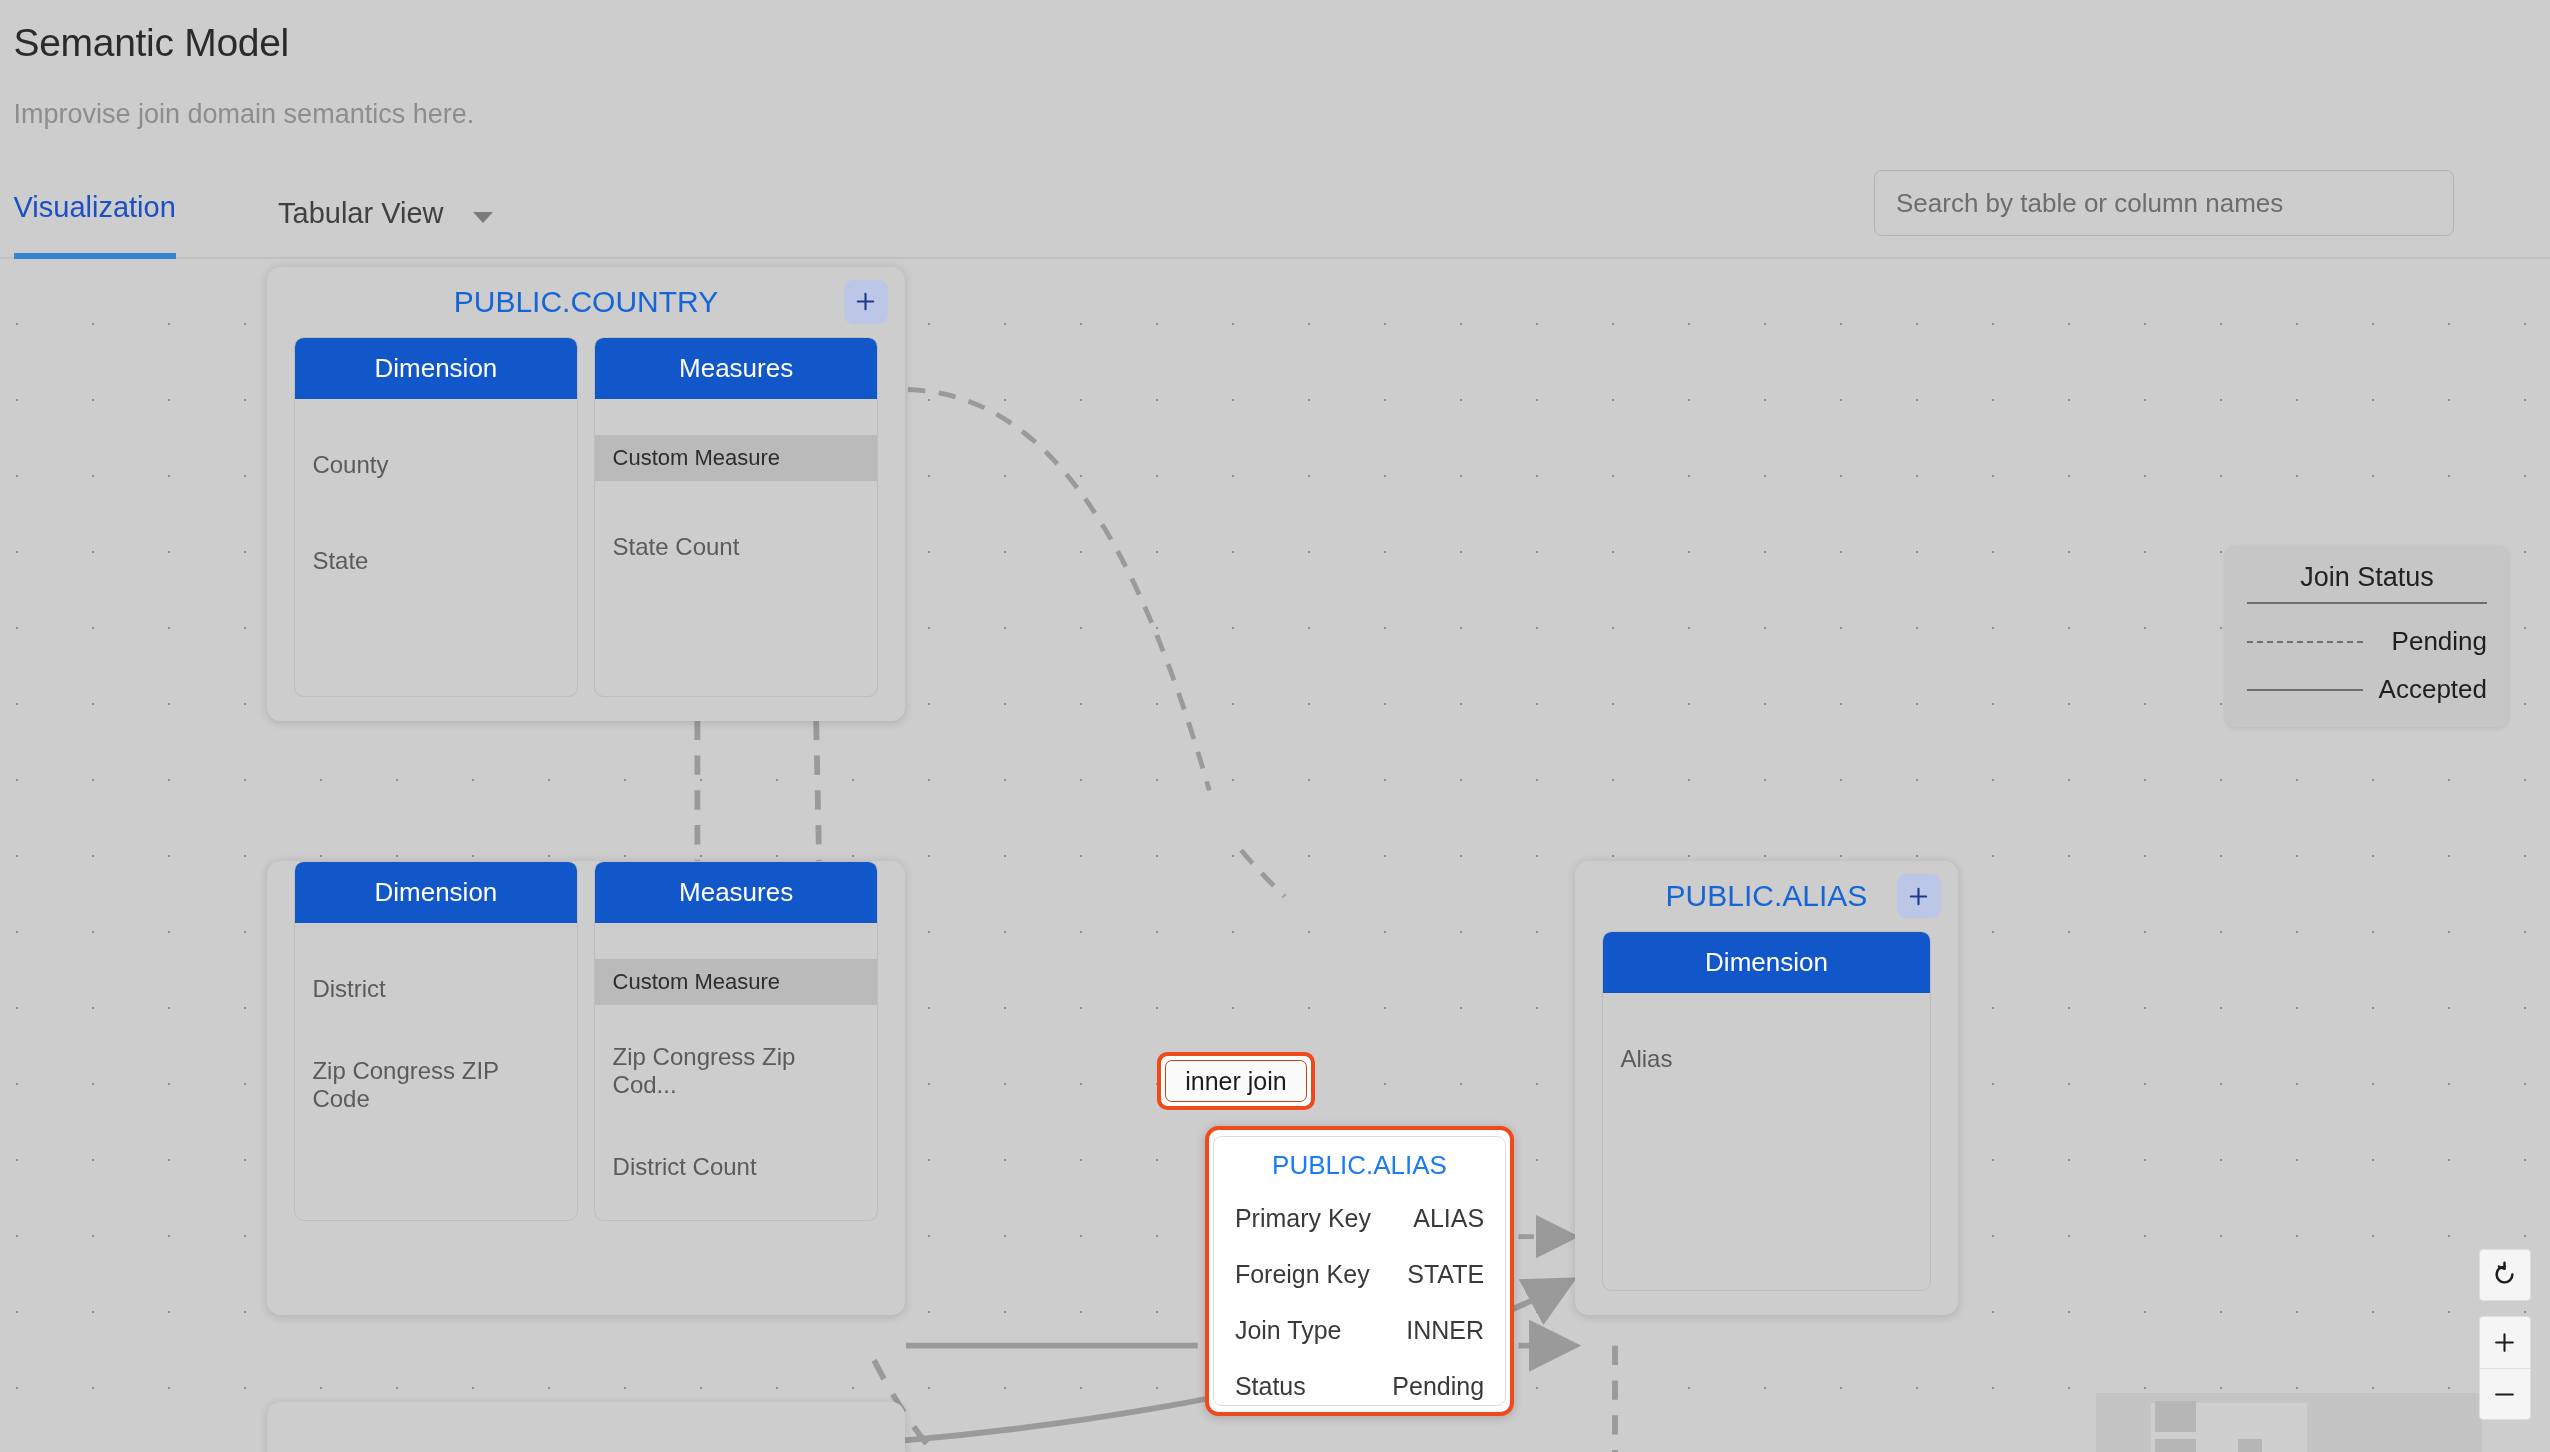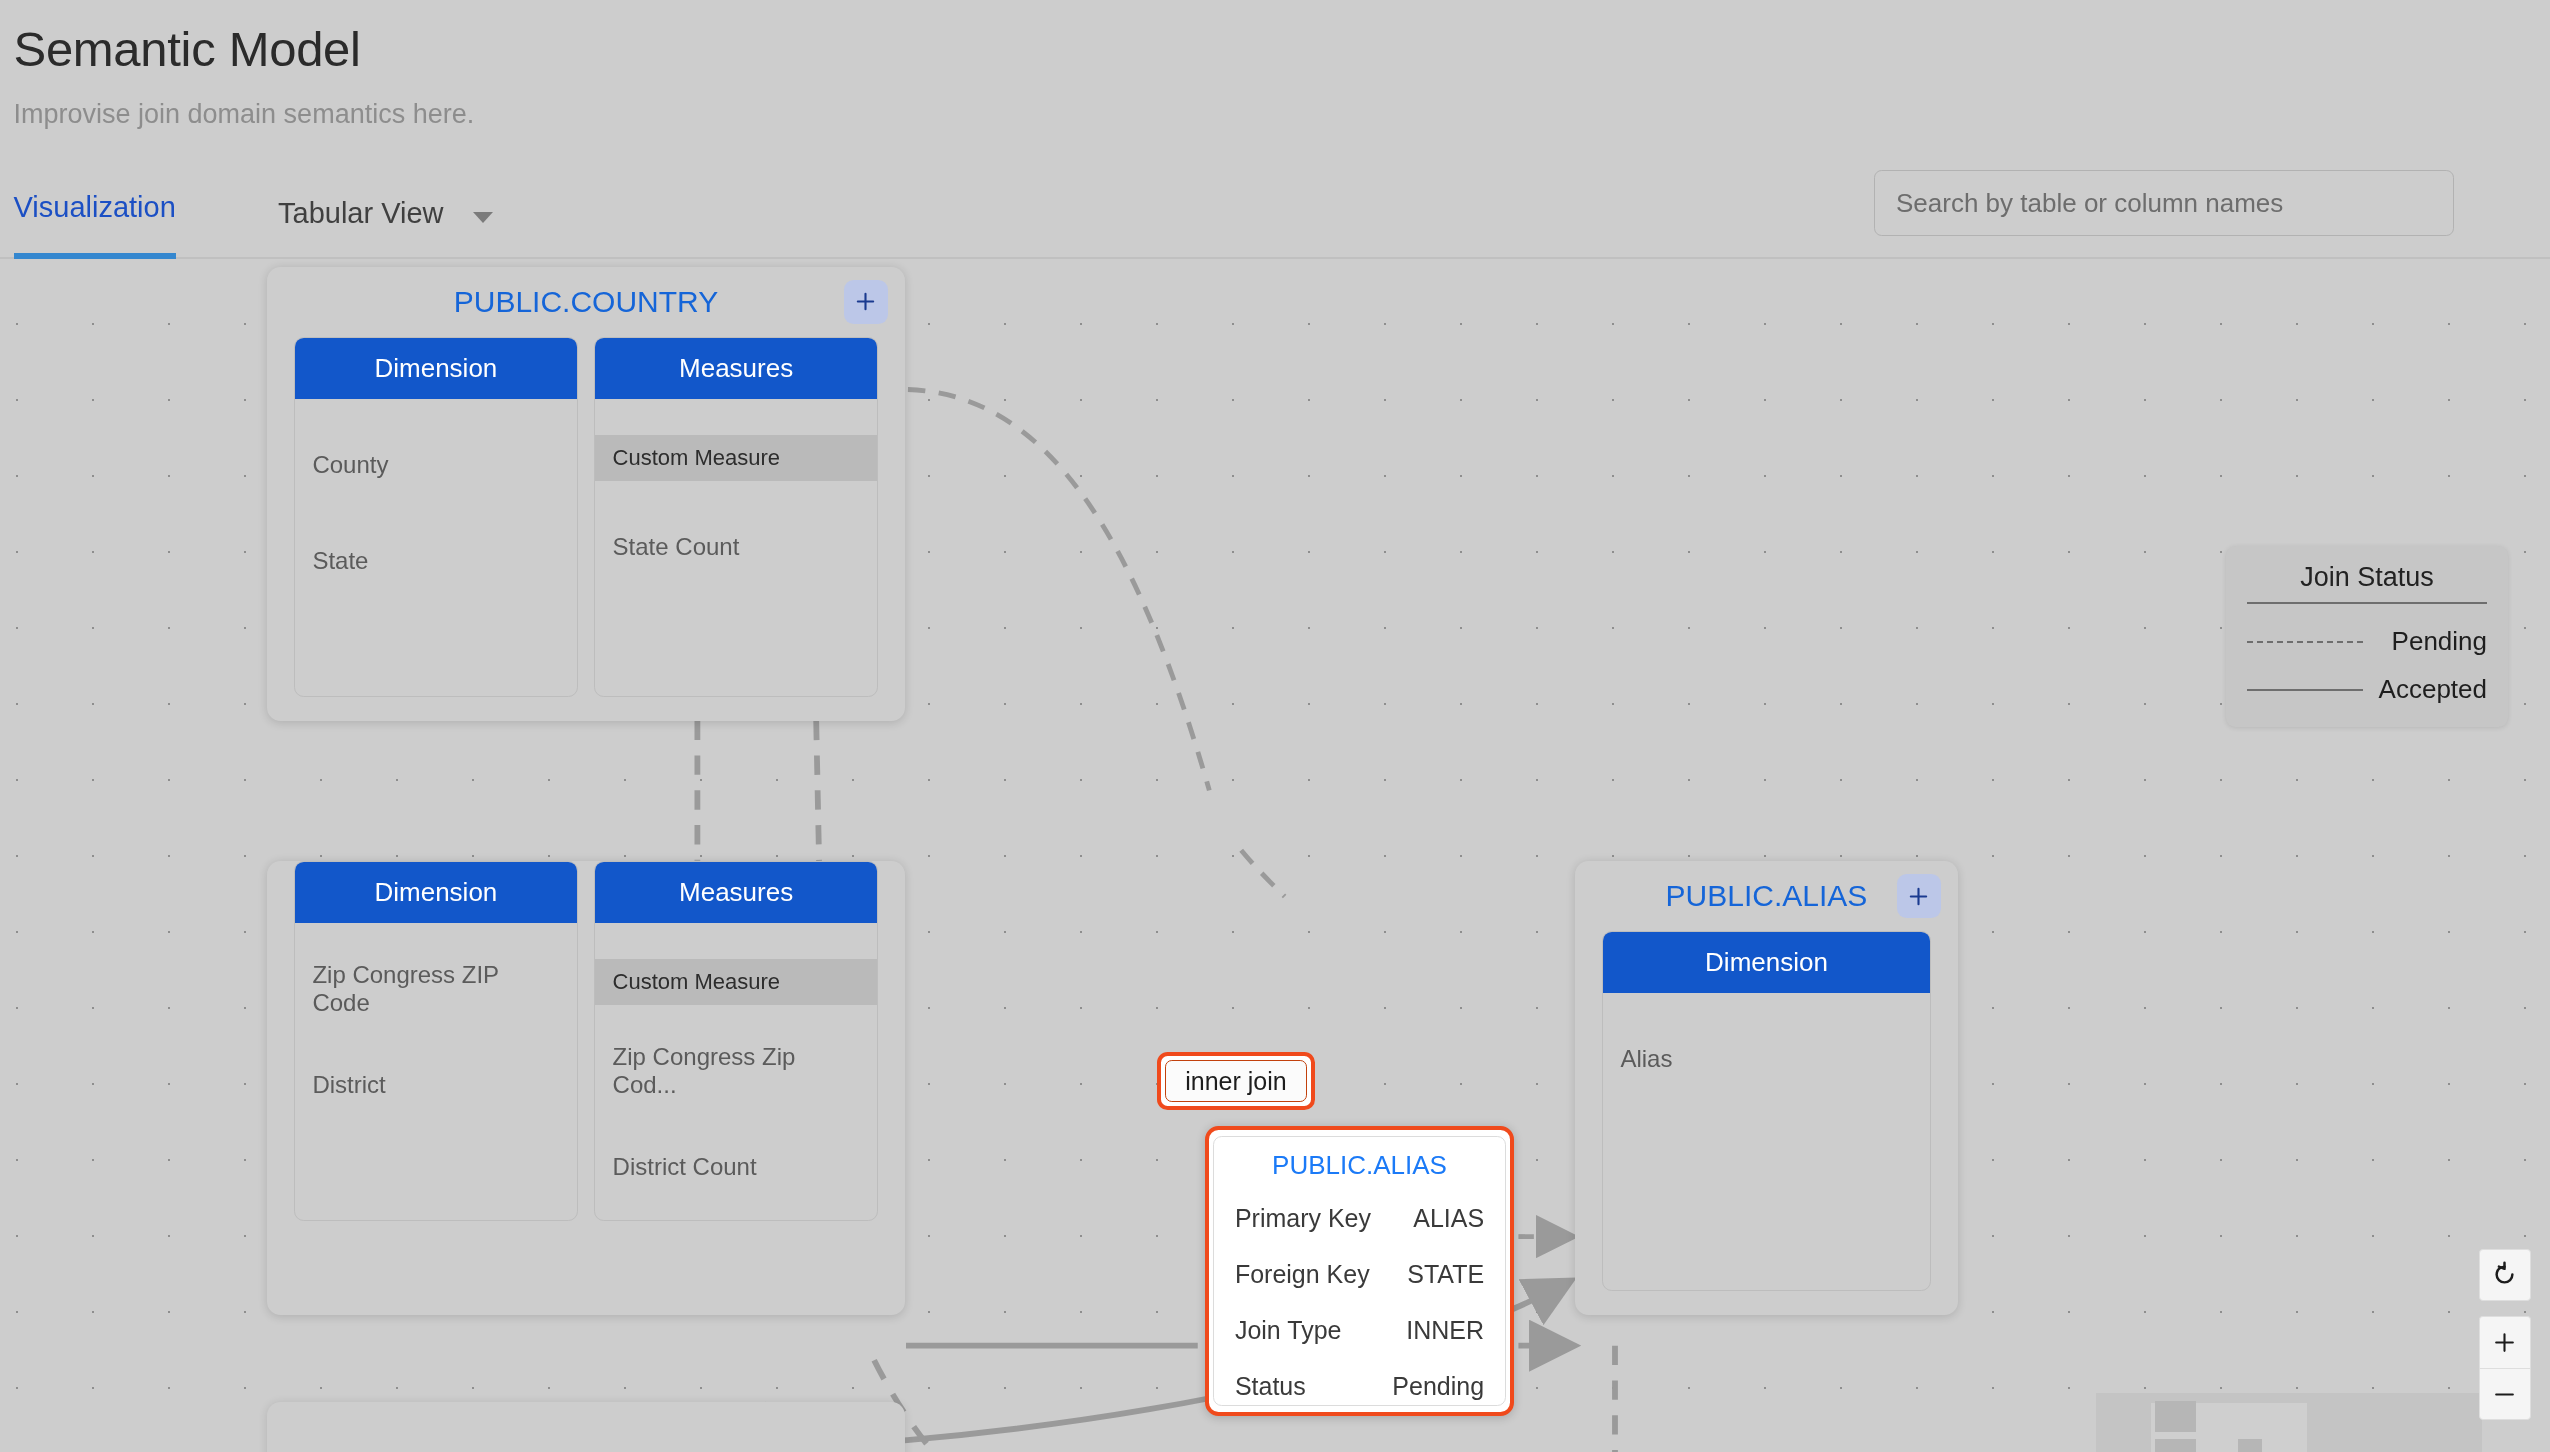--- a/index.html
+++ b/index.html
@@ -7,21 +7,21 @@
     width: 2550px; height: 1453px;
     overflow: hidden;
     background: #cdcdcd;
     font-family: "Liberation Sans", sans-serif;
   }
 
   
   #header { position: absolute; left: 0; top: 0; width: 2550px; height: 259px; background: #cdcdcd; }
   #page-title {
     position: absolute; left: 13.5px; top: 21px;
-    font-size: 49px; color: #2b2b2b; font-weight: 400; letter-spacing: -0.3px;
+    font-size: 39px; color: #2b2b2b; font-weight: 400; letter-spacing: -0.3px;
   }
   #page-subtitle {
     position: absolute; left: 13.5px; top: 99px;
     font-size: 27px; color: #8d8d8d; font-weight: 400;
   }
 
   
   #tabbar { position: absolute; left: 0; top: 177px; width: 2550px; height: 82px; }
   #tabbar .rule {
     position: absolute; left: 0; bottom: 0; width: 2550px; height: 1.9px; background: #c0c0c0;
@@ -279,22 +279,22 @@
         </div>
       </div>
     </div>
   </div>
 
   <div class="table-card" id="card-zip">
     <div class="cols">
       <div class="col">
         <div class="col-head">Dimension</div>
         <div class="col-list">
+          <div class="col-item">District</div>
           <div class="col-item">Zip Congress ZIP Code</div>
-          <div class="col-item">District</div>
         </div>
       </div>
       <div class="col">
         <div class="col-head">Measures</div>
         <div class="col-list">
           <div class="col-item highlight">Custom Measure</div>
           <div class="col-item">Zip Congress Zip Cod...</div>
           <div class="col-item">District Count</div>
         </div>
       </div>

